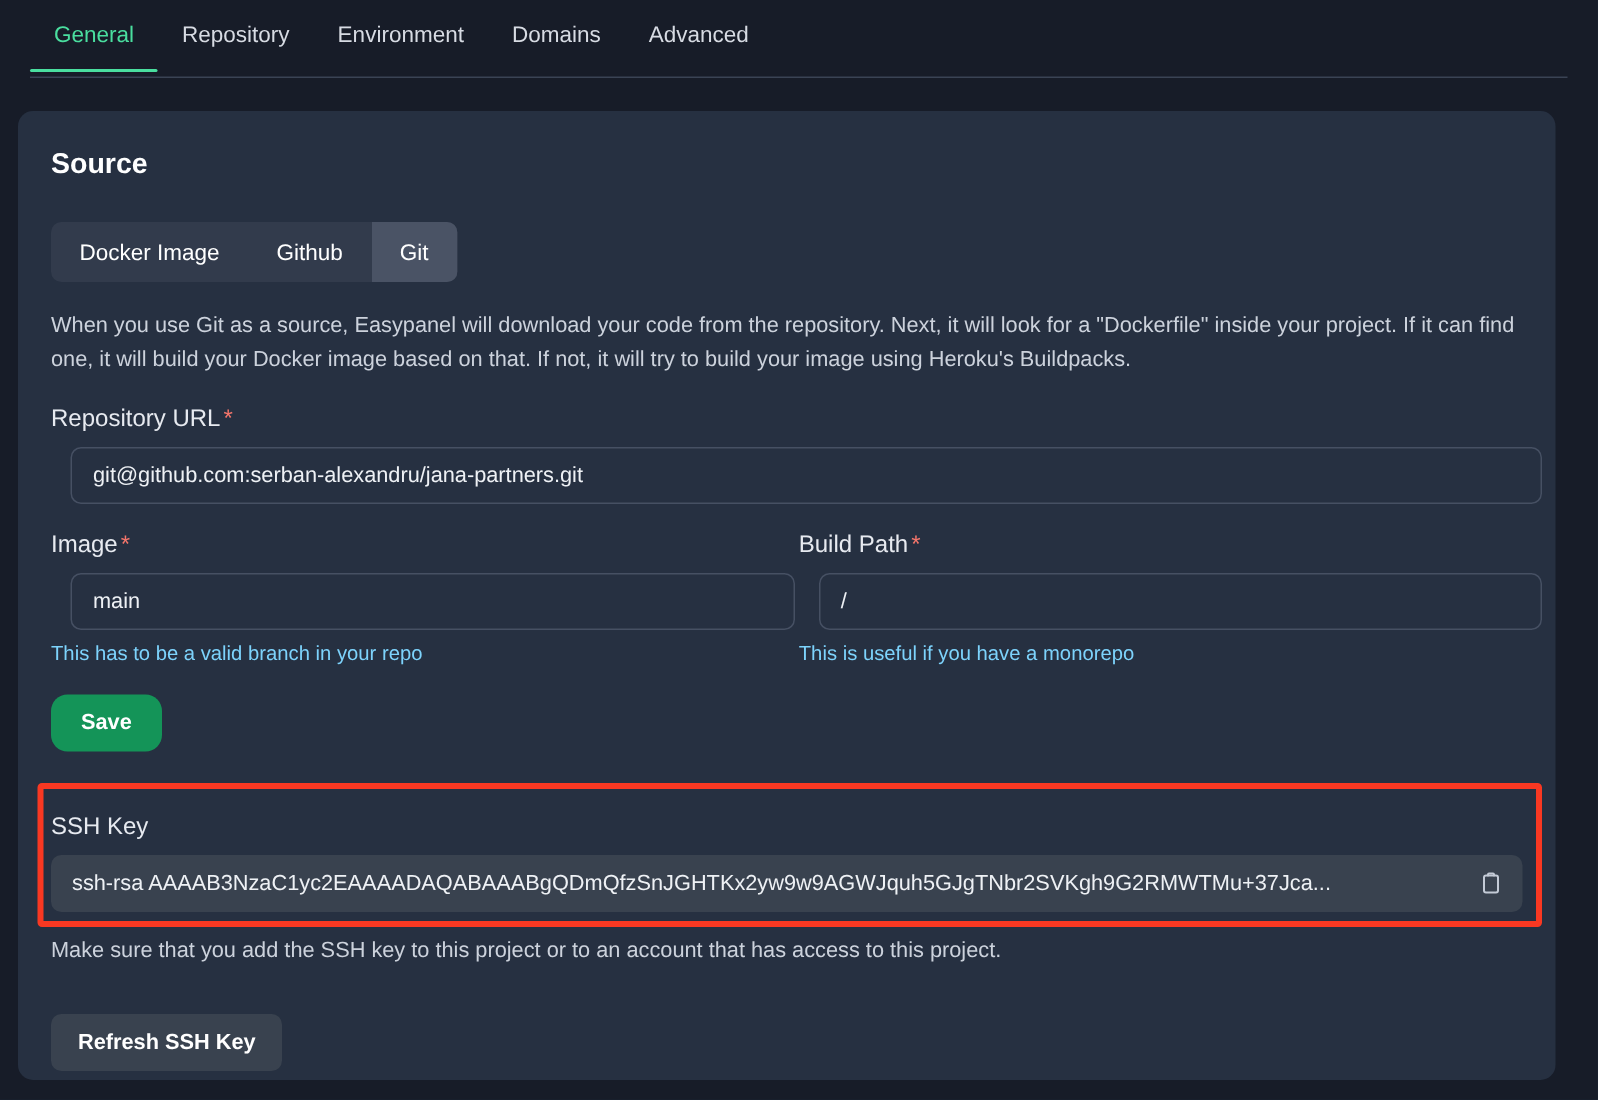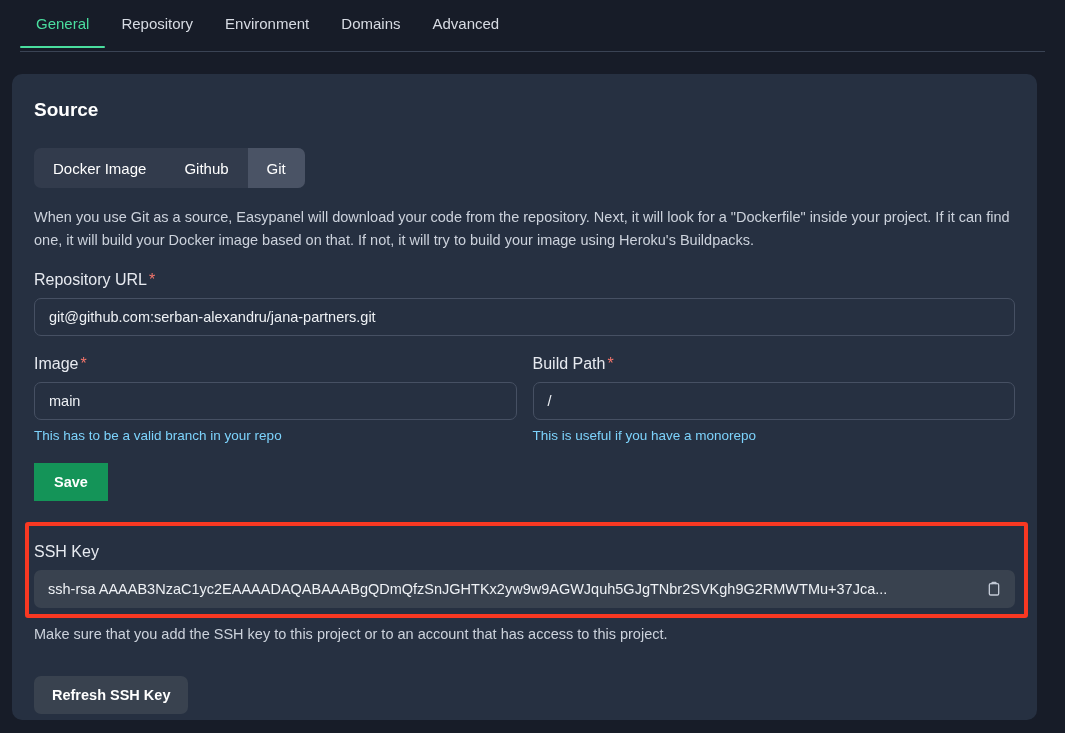--- a/index.html
+++ b/index.html
@@ -109,20 +109,21 @@
     height: 38px;
     border: 1px solid #465063;
     border-radius: 7px;
     background: transparent;
     display: flex;
     align-items: center;
     padding: 0 14px;
     font-size: 14.5px;
     color: #eef1f5;
     width: 100%;
+    margin-left: 13px;
   }
   .hint {
     margin-top: 7px;
     font-size: 13.5px;
     color: #7dd3fc;
     line-height: 18px;
   }
   .row2 {
     display: flex;
     gap: 16px;
@@ -135,21 +136,21 @@
     display: inline-flex;
     align-items: center;
     justify-content: center;
     height: 38px;
     padding: 0 20px;
     background: #149458;
     color: #ffffff;
     font-size: 14.5px;
     font-weight: bold;
     border: none;
-    border-radius: 0;
+    border-radius: 11px;
     cursor: pointer;
     font-family: "Liberation Sans", sans-serif;
   }
 
   .divider {
     margin-top: 22px;
     height: 1px;
     background: #3b4557;
   }
 

